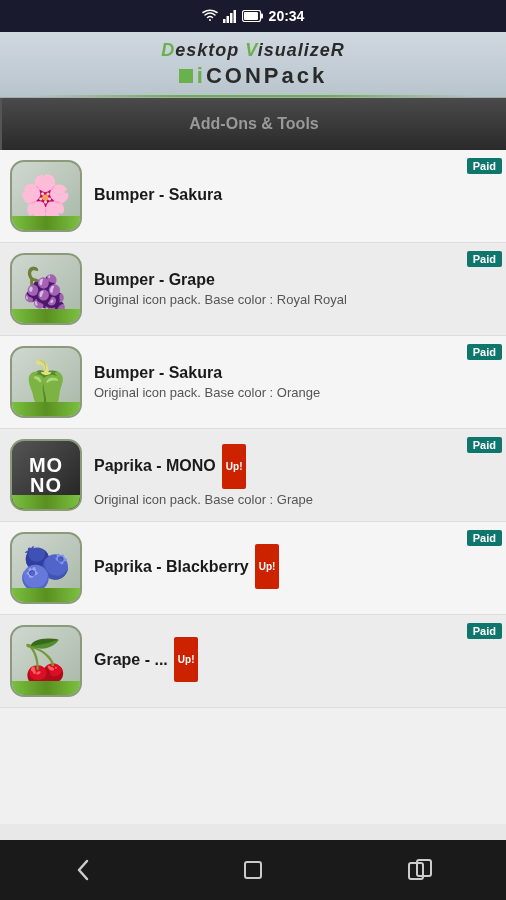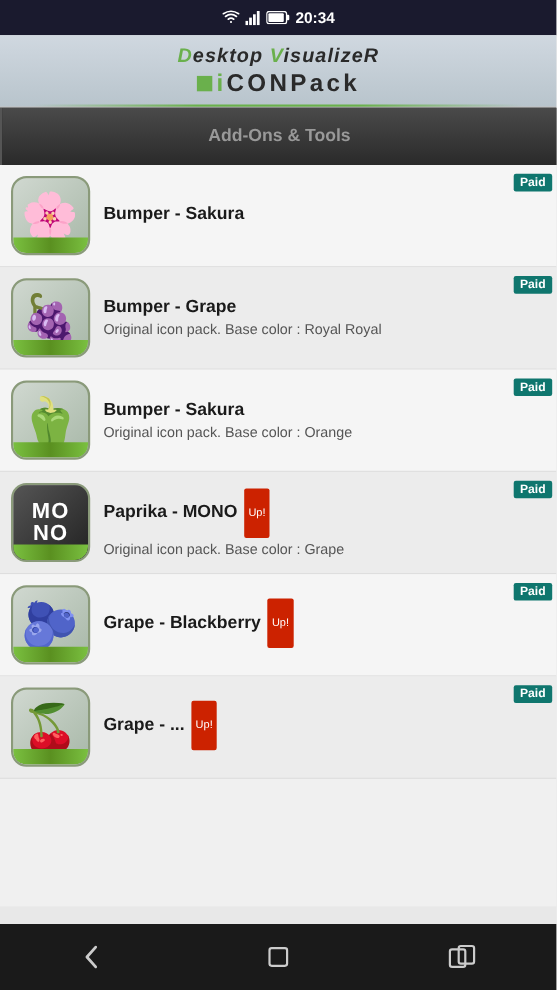--- a/index.html
+++ b/index.html
@@ -192,21 +192,21 @@
       font-weight: bold;
       padding: 2px 6px;
       border-radius: 2px;
     }
 
     .up-badge {
       display: inline-block;
       background: #cc2200;
       color: white;
       font-size: 10px;
-      font-weight: normal;
+      font-weight: bold;
       padding: 17px 4px;
       border-radius: 2px;
       text-align: right;
     }
 
     
     .bottom-nav {
       position: absolute;
       bottom: 0;
       left: 0;
@@ -358,21 +358,21 @@
 
   <div class="list-item">
     <div class="item-icon-wrapper">
       <div class="icon-bg">
         <span style="font-size:42px;">🫐</span>
       </div>
       <div class="bumper-bottom"></div>
     </div>
     <div class="item-content">
       <div class="item-title">
-        <span>Grape - Blackberry</span>
+        <span>Paprika - Blackberry</span>
         <span class="up-badge">Up!</span>
       </div>
     </div>
     <div class="paid-badge">Paid</div>
   </div>
 
   <div class="list-item" style="min-height:50px; overflow:hidden;">
     <div class="item-icon-wrapper">
       <div class="icon-bg">
         <span style="font-size:42px;">🍒</span>

